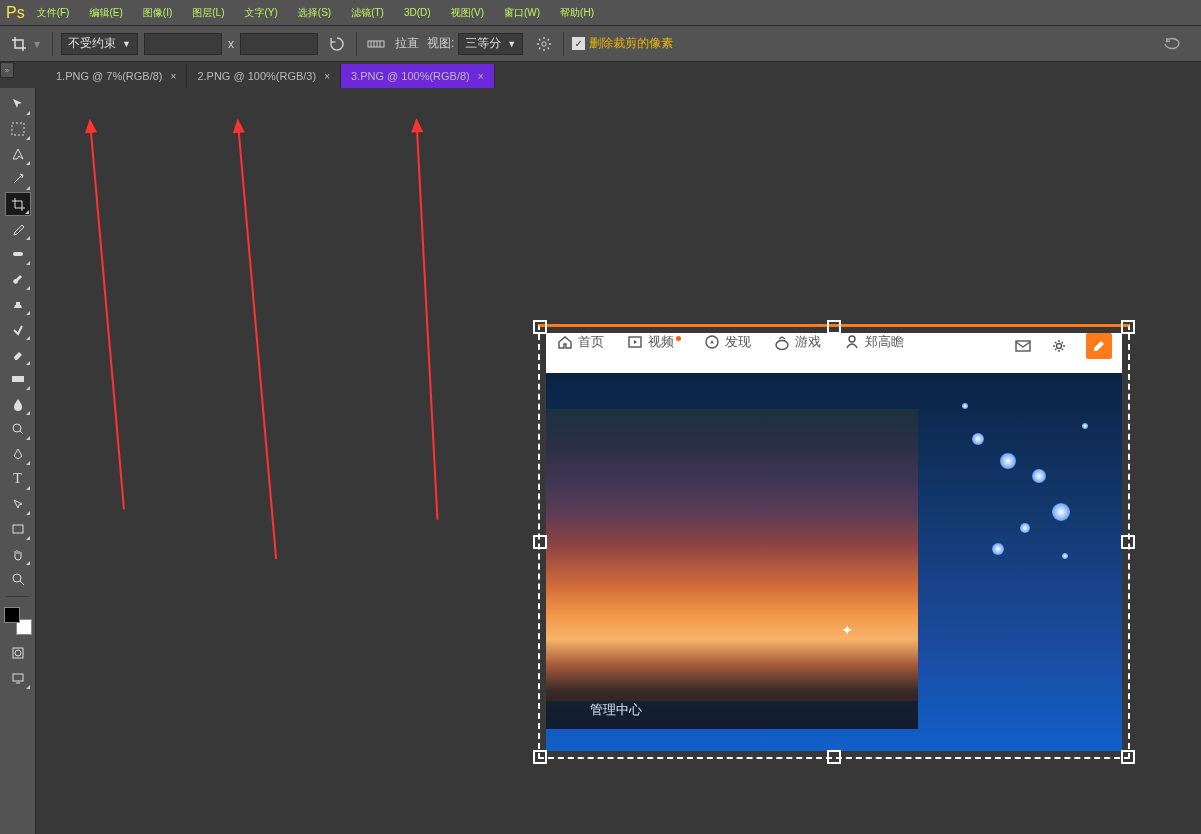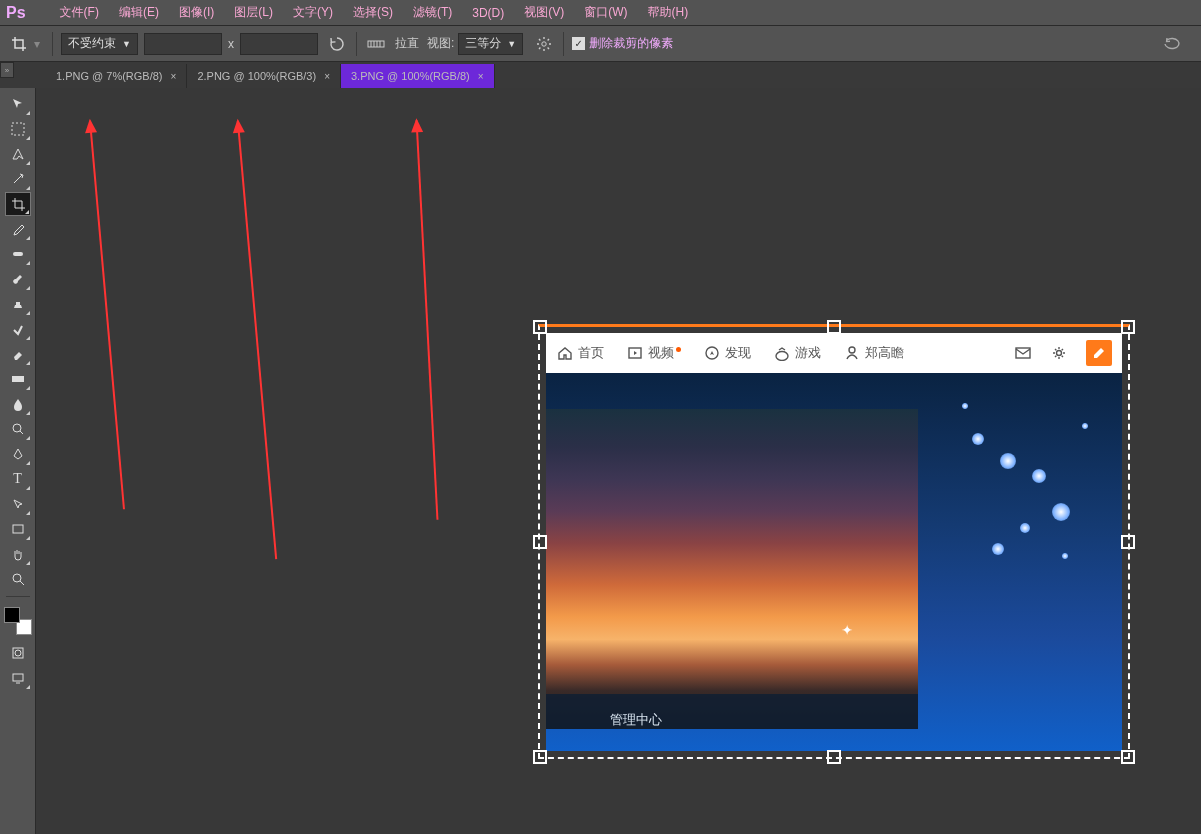--- a/index.html
+++ b/index.html
@@ -1,28 +1,28 @@
 <!DOCTYPE html>
 <html><head>
 <meta charset="utf-8">
 <style>
 *{box-sizing:border-box;margin:0;padding:0;font-family:"Microsoft YaHei",Arial,sans-serif}
 body{background:#535353;width:1201px;height:834px;overflow:hidden;font-size:12px;color:#ccc}
 .menubar{height:26px;background:#535353;display:flex;align-items:center;padding-left:6px;border-bottom:1px solid #2a2a2a}
-.ps-logo{color:#f0abfc;font-weight:bold;font-size:16px;margin-right:24px;font-family:Arial}
-.menu-item{padding:0 10px;font-size:12px;color:#f9a8d4;cursor:default}
+.ps-logo{color:#fde047;font-weight:normal;font-size:16px;margin-right:2px;font-family:Arial}
+.menu-item{padding:0 10px;font-size:10px;color:#bef264;cursor:default}
 .optbar{height:36px;background:#535353;display:flex;align-items:center;padding:0 8px;border-bottom:1px solid #2a2a2a}
 .opt-sep{width:1px;height:24px;background:#3a3a3a;margin:0 8px}
 .btn-dark{background:#3b3b3b;border:1px solid #2a2a2a;height:22px;display:flex;align-items:center;padding:0 6px;color:#ddd}
 .dd-arrow{margin-left:6px;font-size:9px}
 .opt-input{background:#3b3b3b;border:1px solid #2a2a2a;height:22px;width:78px}
 .x-label{margin:0 6px;color:#ccc}
 .opt-ic{width:22px;height:22px;display:flex;align-items:center;justify-content:center;color:#ccc}
 .chk{width:13px;height:13px;background:#ddd;display:inline-flex;align-items:center;justify-content:center;color:#333;font-size:10px;margin-right:4px}
-.chk-label{color:#f0abfc}
+.chk-label{color:#eab308}
 .optbar-right{margin-left:auto;width:40px;display:flex;justify-content:center}
 .tabbar{height:26px;background:#393939;display:flex;align-items:flex-end;padding-left:46px;position:relative}
 .collapse-handle{position:absolute;left:0;top:0;width:14px;height:16px;background:#535353;border:1px solid #2a2a2a;display:flex;align-items:center;justify-content:center;font-size:8px;color:#aaa}
 .tab{height:24px;background:#393939;display:flex;align-items:center;padding:0 10px;color:#bbb;border-right:1px solid #2a2a2a;font-size:11px}
 .tab.active{background:#6d28d9}
 .tab .x{margin-left:8px;font-size:10px}
 .workspace{position:relative;height:746px;background:#383838;display:flex}
 .toolbar{width:36px;background:#535353;display:flex;flex-direction:column;align-items:center;padding-top:4px;border-right:1px solid #2a2a2a;position:relative}
 .tool{width:26px;height:24px;display:flex;align-items:center;justify-content:center;color:#ddd;margin-bottom:1px;position:relative}
 .tool.active{background:#1a1a1a;border:1px solid #777}
@@ -34,31 +34,31 @@
 .arrow{position:absolute;width:2px;background:#ff3333}
 .arrow::before{content:"";position:absolute;top:-2px;left:-5px;width:0;height:0;border-left:6px solid transparent;border-right:6px solid transparent;border-bottom:14px solid #ff3333}
 .a1{left:70px;top:32px;height:390px;transform:rotate(-5deg)}
 .a2{left:220px;top:32px;height:440px;transform:rotate(-5deg)}
 .a3{left:390px;top:32px;height:400px;transform:rotate(-3deg)}
 .crop-box{position:absolute;left:502px;top:236px;width:592px;height:435px;border:2px dashed #fff;border-top:3px solid #ff7a1a}
 .crop-handle{position:absolute;width:14px;height:14px;border:2px solid #fff;background:transparent}
 .ch-tl{left:-7px;top:-7px}.ch-tr{right:-7px;top:-7px}.ch-bl{left:-7px;bottom:-7px}.ch-br{right:-7px;bottom:-7px}
 .ch-ml{left:-7px;top:50%;margin-top:-7px}.ch-mr{right:-7px;top:50%;margin-top:-7px}
 .ch-tc{left:50%;top:-7px;margin-left:-7px}.ch-bc{left:50%;bottom:-7px;margin-left:-7px}
-.web-header{position:absolute;left:6px;top:6px;right:6px;height:40px;background:#fff;display:flex;align-items:center;padding:0 10px}
+.web-header{position:absolute;left:6px;top:6px;right:6px;height:40px;background:#fff;display:flex;align-items:flex-start;padding:0 10px}
 .nav-item{display:flex;align-items:center;margin-right:22px;color:#555;font-size:13px}
 .nav-ic{width:18px;height:18px;margin-right:4px;display:flex;align-items:center;justify-content:center}
 .red-dot{width:5px;height:5px;background:#ff5a00;border-radius:50%;margin-left:2px;margin-top:-8px}
 .web-right{margin-left:auto;display:flex;align-items:center;gap:14px}
 .orange-btn{width:26px;height:26px;background:#ff7a1a;color:#fff;display:flex;align-items:center;justify-content:center;border-radius:2px}
 .sky-bg{position:absolute;left:6px;top:46px;right:6px;bottom:6px;background:linear-gradient(180deg,#0a2342 0%,#143a72 40%,#1b4a9c 70%,#1060c9 100%)}
 .stars{position:absolute;right:10px;top:20px;width:160px;height:200px}
 .star{position:absolute;background:radial-gradient(circle,#fff 0%,#7bb0ff 60%,transparent 100%);border-radius:50%}
 .sunset{position:absolute;left:0;top:36px;width:372px;height:320px;background:linear-gradient(180deg,#1a3140 0%,#2b2f48 12%,#3e3654 22%,#5a3b56 32%,#8a4344 42%,#cf6a3a 55%,#f39a4a 65%,#f7b36a 72%,#a55a3a 80%,#3a2a28 88%,#1c1a1a 100%)}
-.caption{position:absolute;left:0;bottom:0;width:372px;height:35px;background:rgba(15,30,50,.85);color:#d8e4ef;display:flex;align-items:flex-end;padding-left:64px;font-size:13px}
+.caption{position:absolute;left:0;bottom:0;width:372px;height:28px;background:rgba(15,30,50,.85);color:#d8e4ef;display:flex;align-items:flex-start;padding-left:44px;font-size:13px}
 .crosshair{position:absolute;left:294px;top:214px;width:14px;height:14px;color:#fff;font-size:14px;display:flex;align-items:center;justify-content:center}
 svg{display:block}
 </style>
 </head>
 <body>
 
 <div class="menubar">
   <span class="ps-logo">Ps</span>
   <span class="menu-item">文件(F)</span>
   <span class="menu-item">编辑(E)</span>

